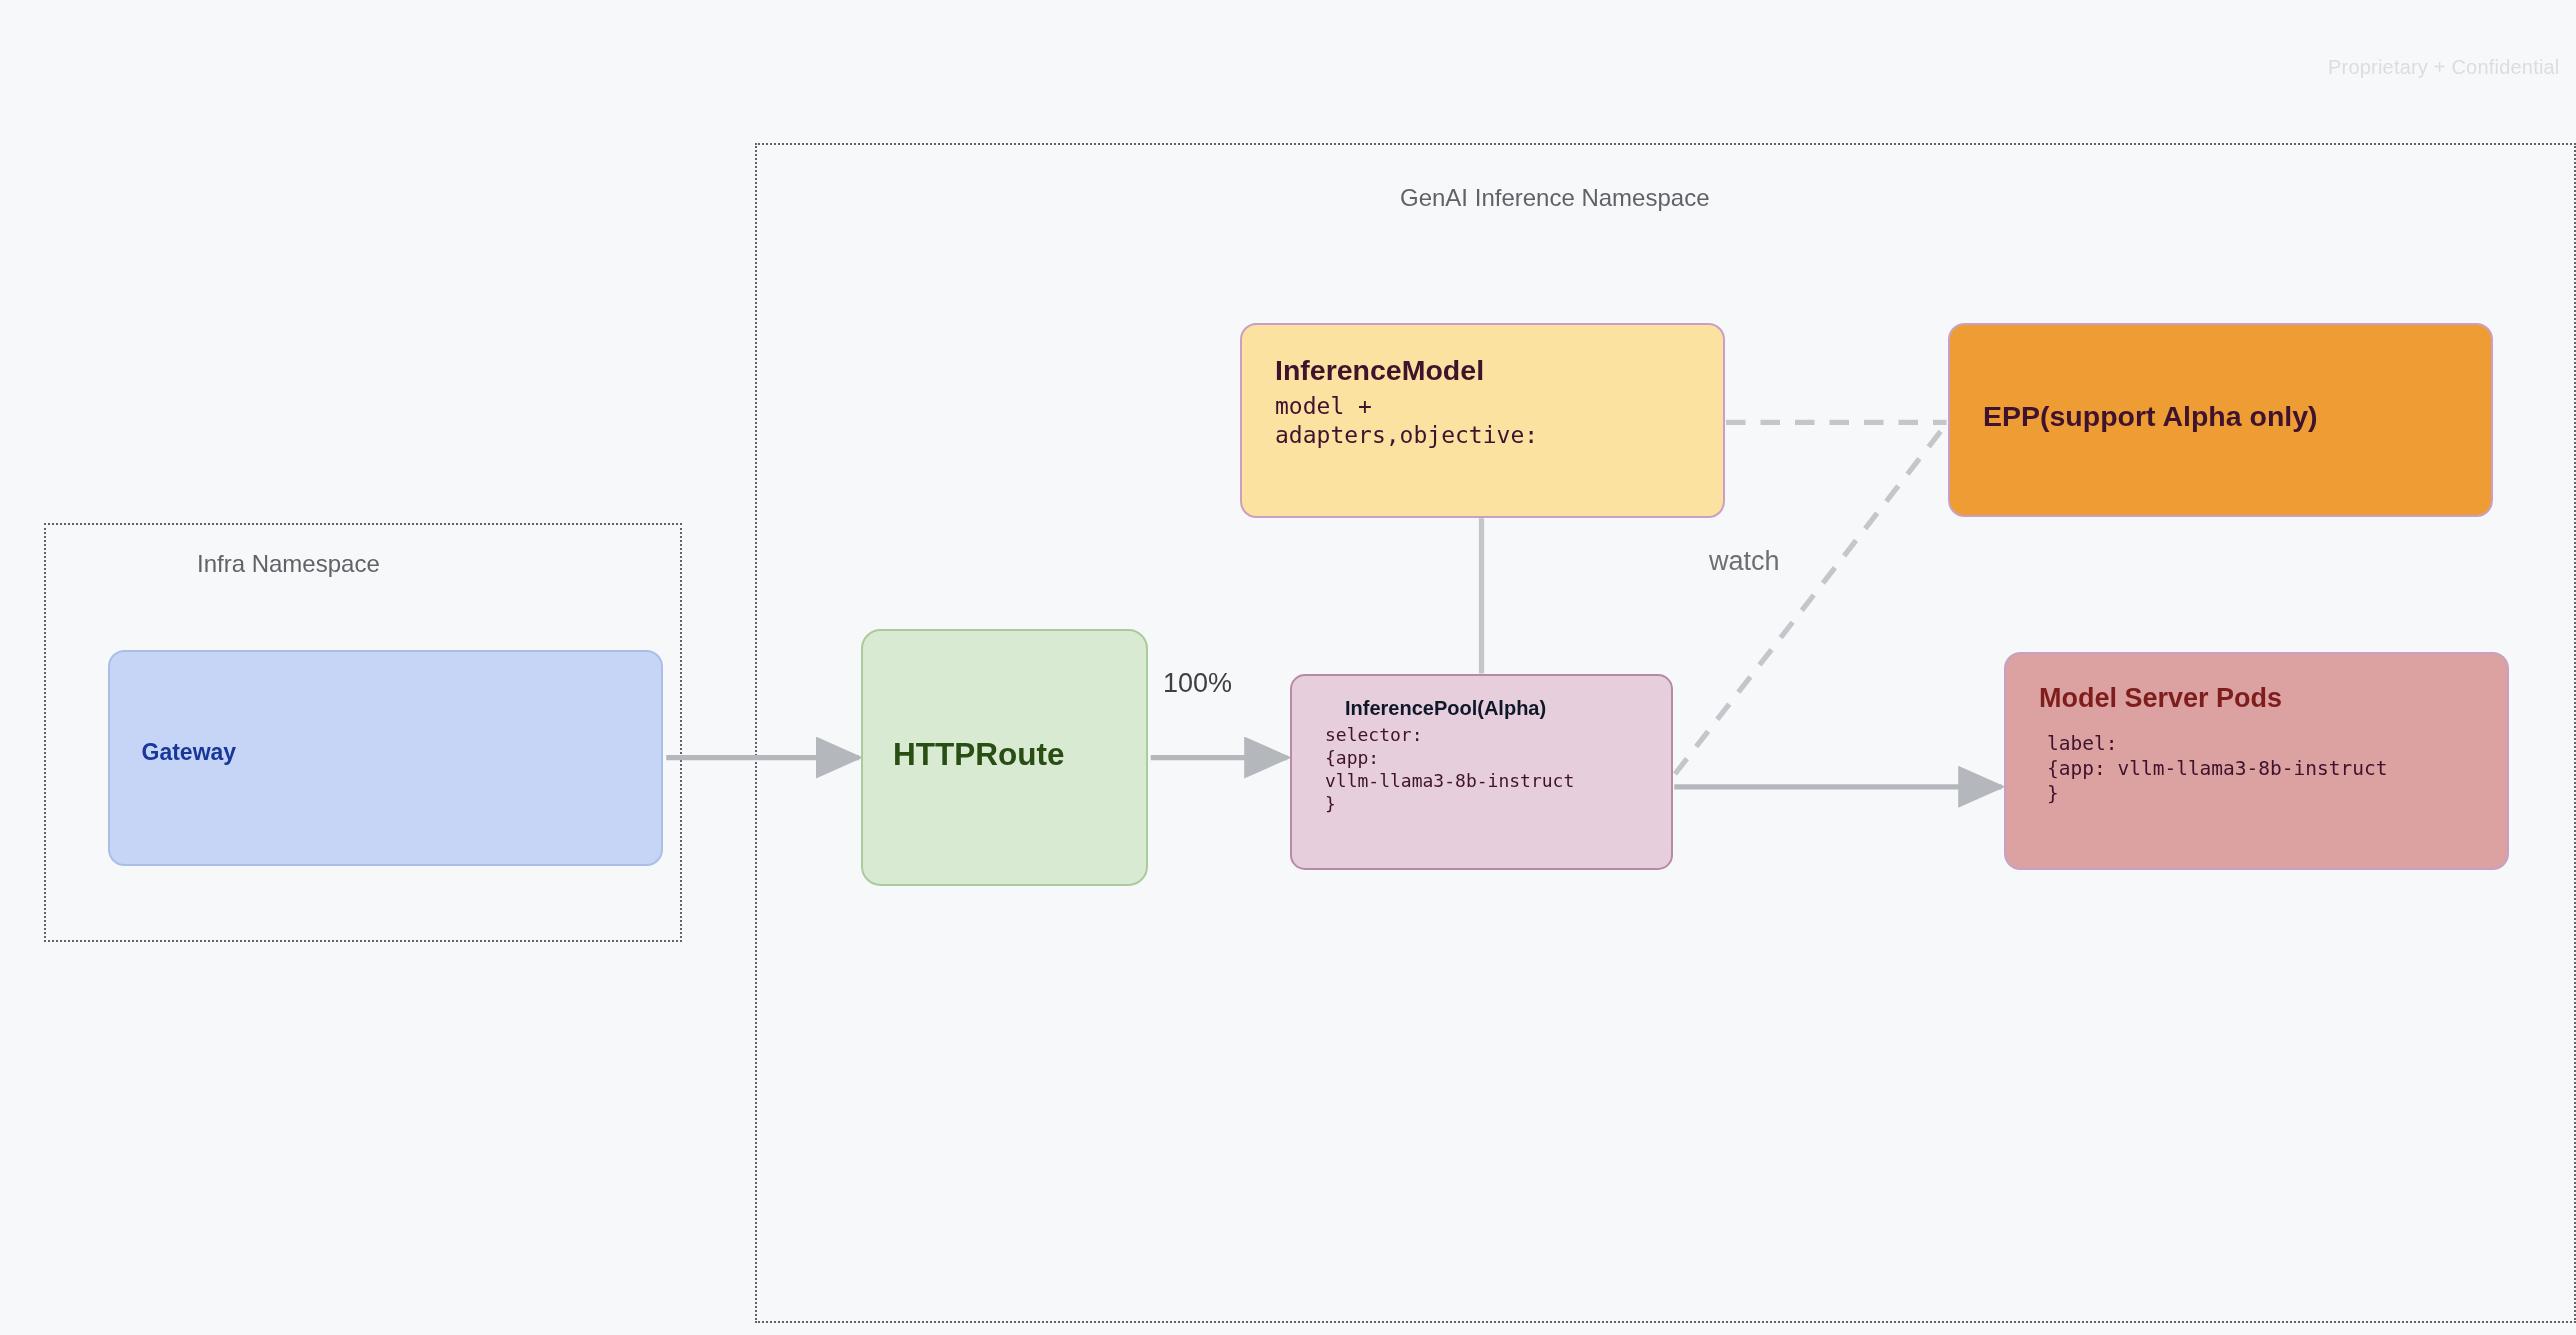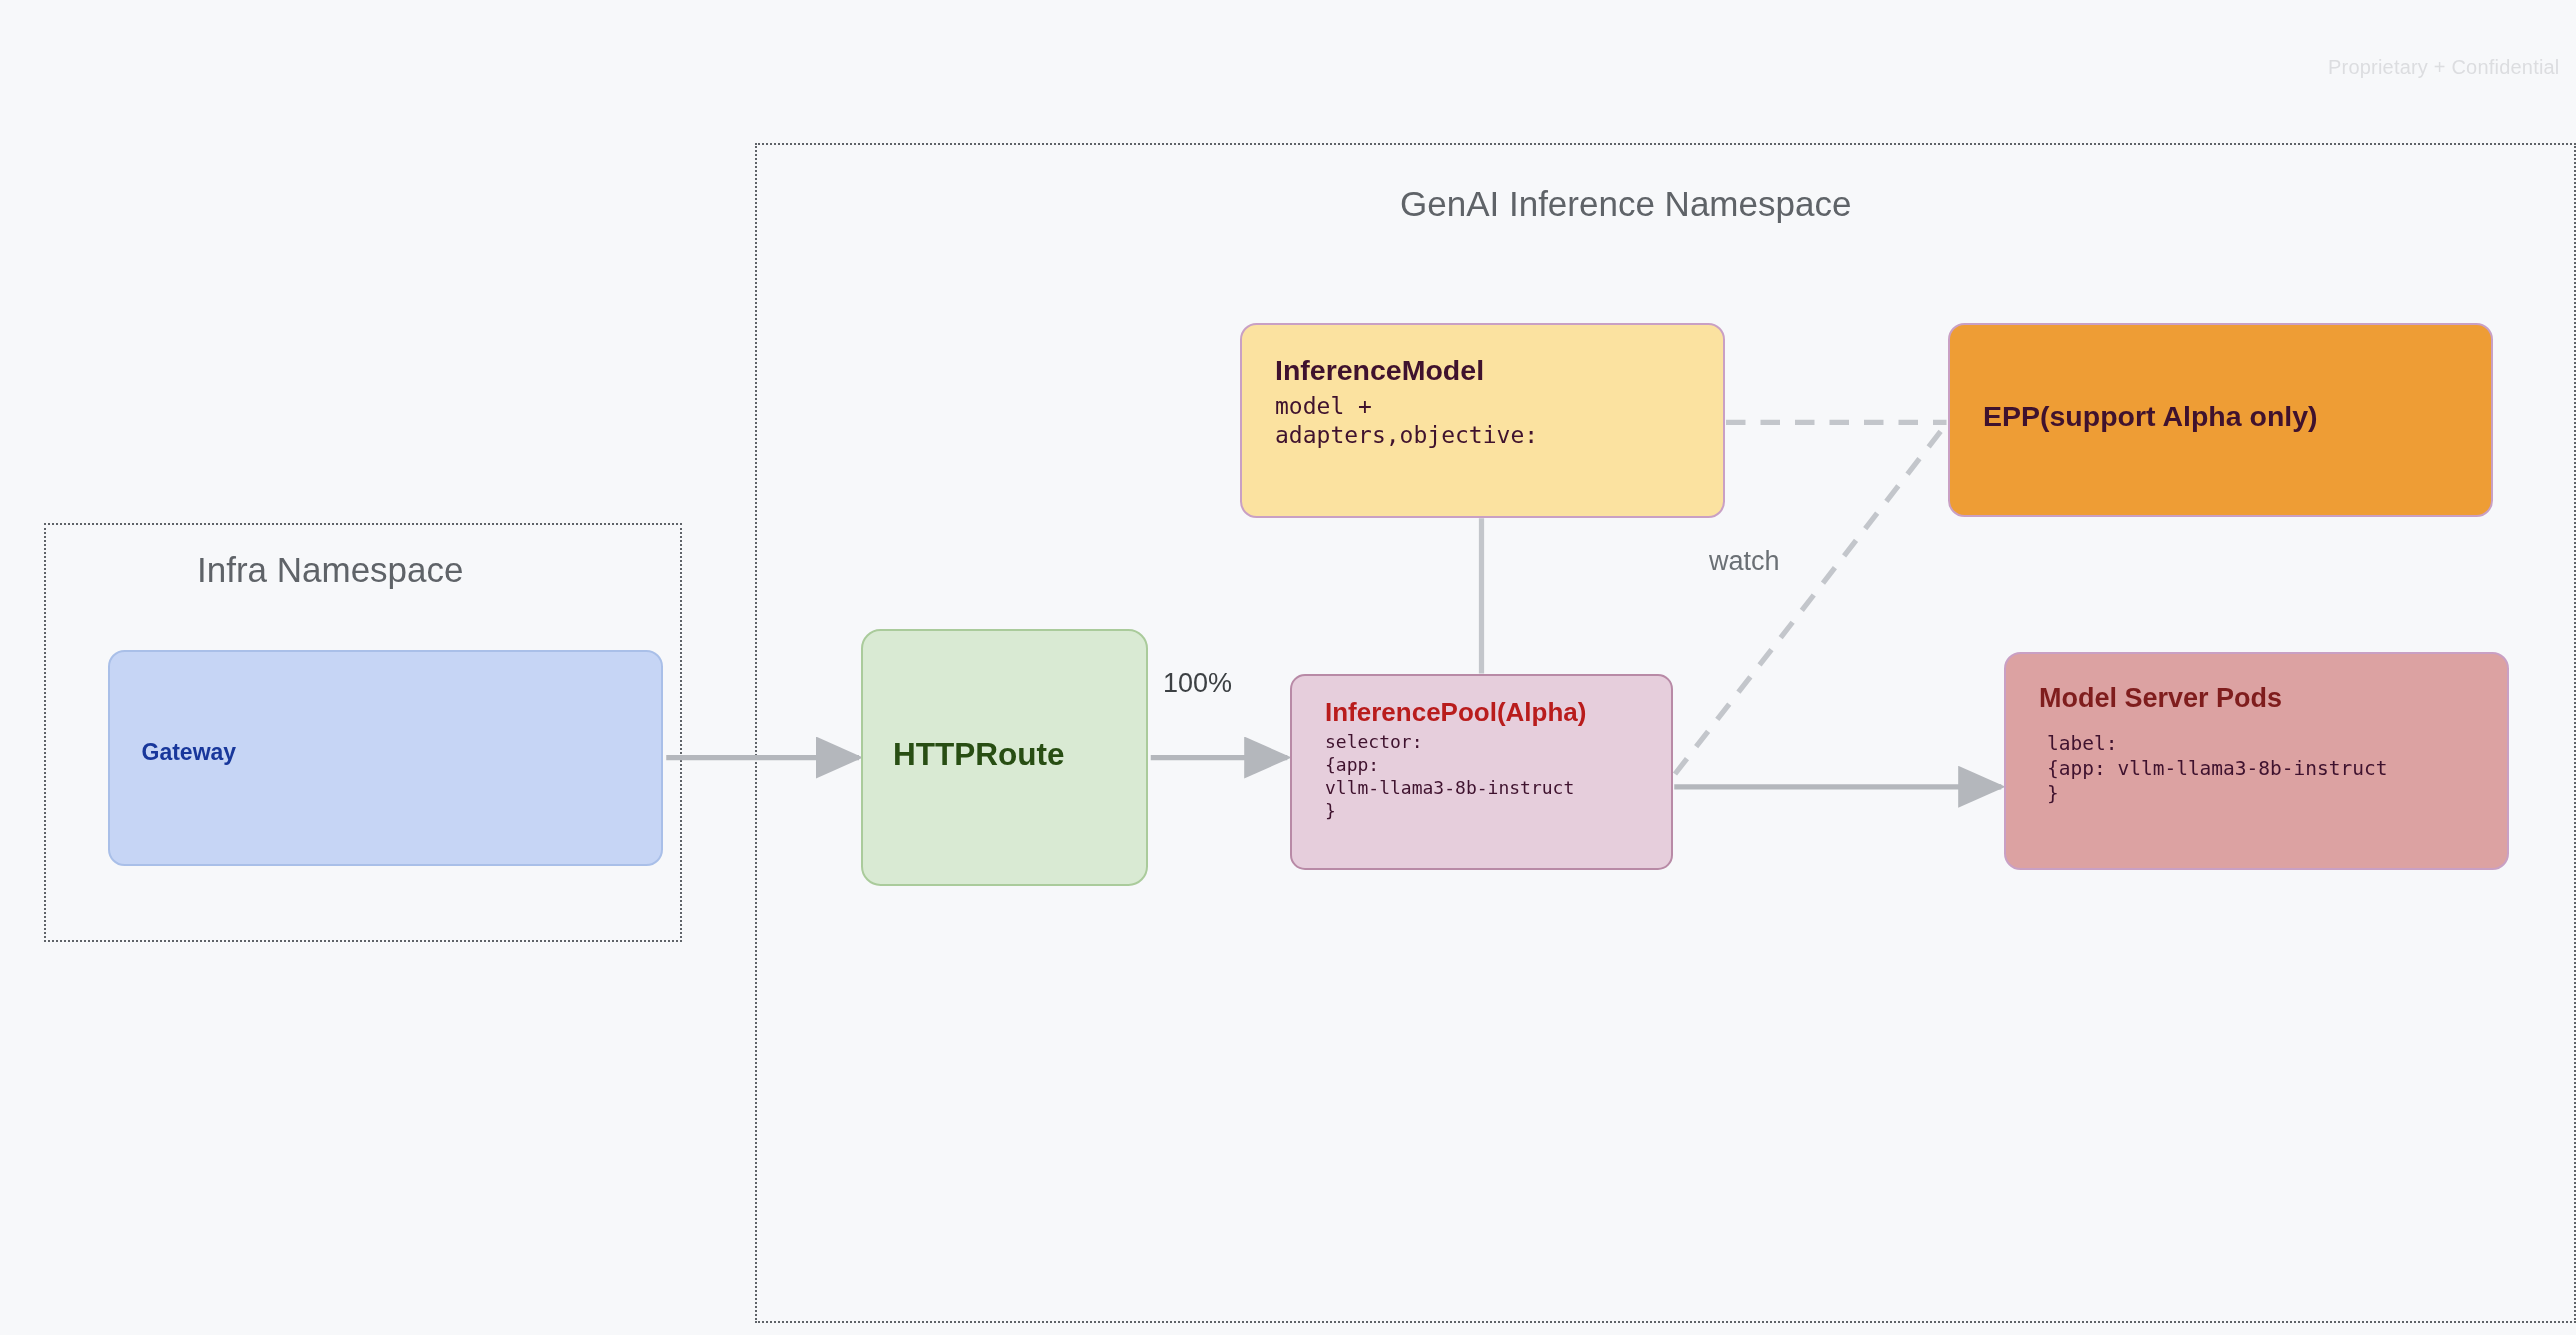--- a/index.html
+++ b/index.html
@@ -32,21 +32,21 @@
 
   
   .namespace {
     position: absolute;
     border: 2.3px dotted #5F6368;
     box-sizing: border-box;
     background: transparent;
   }
   .ns-title {
     position: absolute;
-    font-size: 35px;
+    font-size: 24px;
     color: #5F6368;
     white-space: nowrap;
     font-weight: 400;
   }
 
   
   .node {
     position: absolute;
     box-sizing: border-box;
     border-radius: 16.5px;
@@ -99,21 +99,21 @@
   #inferencemodel .sub { font-size: 23px; color: #3F122E; }
 
   
   #inferencepool {
     left: 1290px; top: 674px; width: 383px; height: 196px;
     background: #E6CEDC;
     border: 2.3px solid #B88AA6;
     border-radius: 15px;
   }
   #inferencepool .inner { top: 21px; left: 33px; }
-  #inferencepool .title { font-size: 26px; color: #b91c1c; margin-bottom: 2.3px; }
+  #inferencepool .title { font-size: 20px; color: #0f172a; margin-bottom: 2.3px; margin-left: 20px; }
   #inferencepool .sub { font-size: 18px; color: #3F122E; }
 
   
   #epp {
     left: 1948px; top: 323px; width: 545px; height: 194px;
     background: #EE9D35;
     border: 2.3px solid #C9A0C4;
   }
   #epp .inner { top: 75px; left: 33px; }
   #epp .title { font-size: 28.5px; color: #3F122E; }

